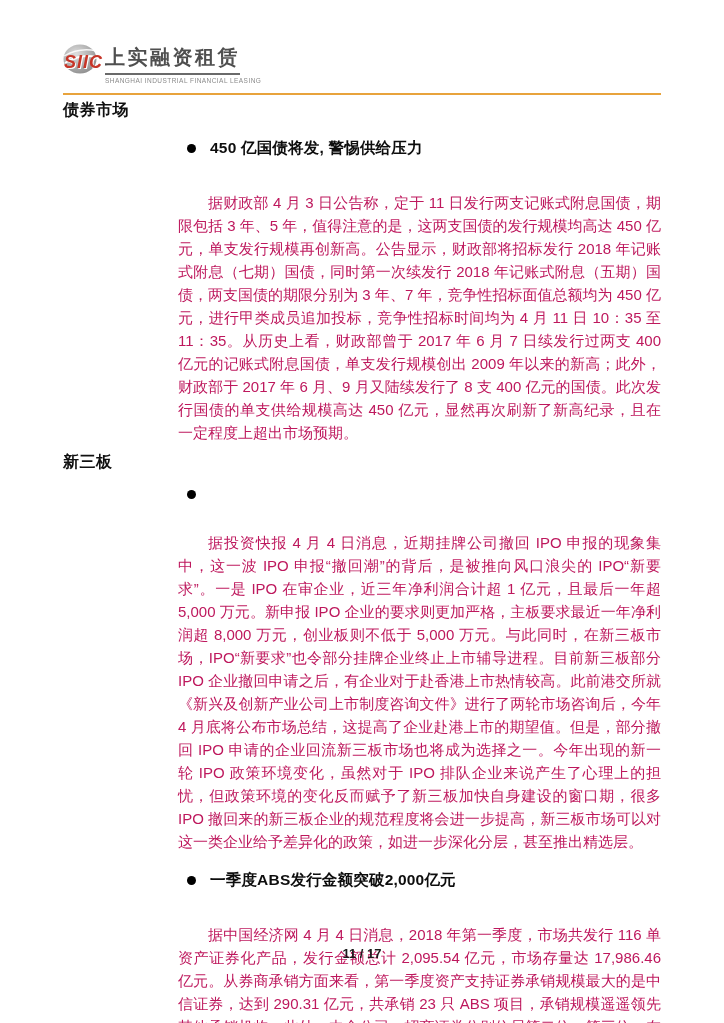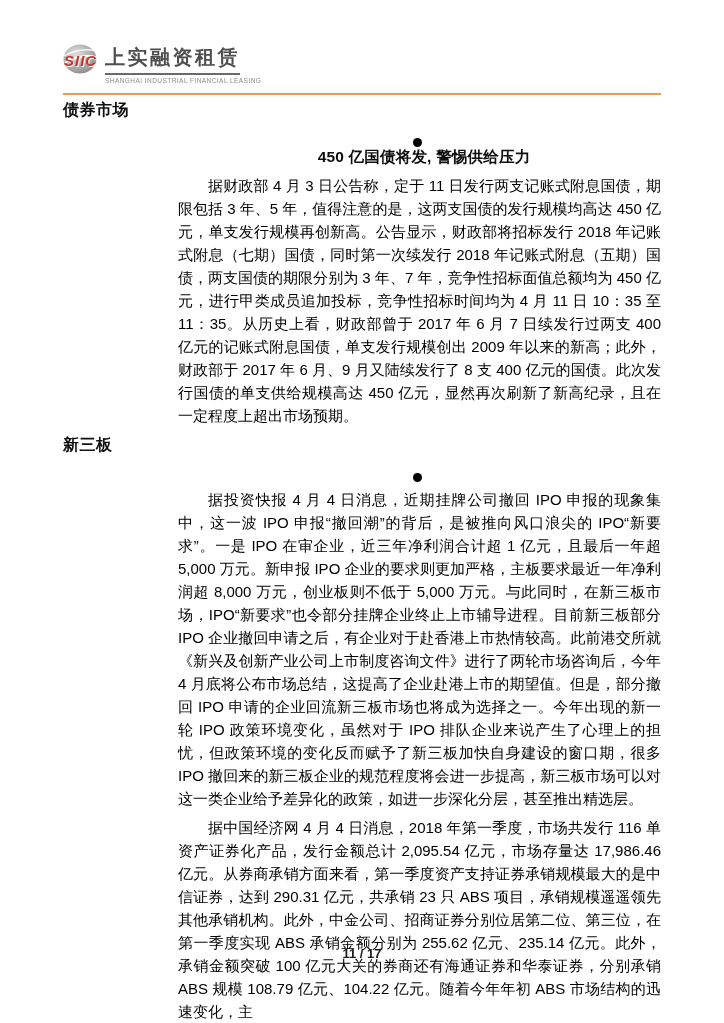--- a/index.html
+++ b/index.html
@@ -26,21 +26,21 @@
     position: relative;
     width: 42px;
     height: 34px;
     flex: none;
   }
   .logo-mark svg { position: absolute; left: 0; top: 2px; }
   .siic-text {
     position: absolute;
     left: 1px;
     top: 10px;
-    font-size: 15px;
+    font-size: 18px;
     font-weight: bold;
     font-style: italic;
     letter-spacing: 1px;
     color: #c63528;
     text-shadow: 1px 1px 0 #ffffff;
   }
   .logo-right { padding-top: 2px; }
   .company-cn {
     display: inline-block;
     font-size: 20px;
@@ -72,43 +72,42 @@
     color: #101010;
     letter-spacing: 0.5px;
     margin-top: 5px;
   }
   section + section .section-heading { margin-top: 8px; }
 
   .bullet-row {
     display: flex;
     align-items: center;
     margin: 17px 0 0 124px;
-    flex-direction: column;
   }
   .bullet-dot {
     width: 9px;
     height: 9px;
     border-radius: 50%;
     background: #000000;
     flex: none;
     margin-right: 14px;
   }
   .headline {
     font-size: 15.5px;
     font-weight: 700;
     color: #0d0d0d;
     letter-spacing: 0.2px;
   }
 
   .body-para {
-    margin: 6px 0 0 115px;
+    margin: 32px 0 0 115px;
     width: 483px;
     font-size: 15px;
     line-height: 23px;
-    color: #000000;
+    color: #be185d;
     text-align: justify;
     text-indent: 2em;
   }
 
   
   .footer {
     position: absolute;
     left: 0;
     right: 0;
     top: 946px;
@@ -158,18 +157,22 @@
 
   <section>
     <h2 class="section-heading">新三板</h2>
     <div class="bullet-row">
       <span class="bullet-dot"></span>
     </div>
     <p class="body-para">据投资快报 4 月 4 日消息，近期挂牌公司撤回 IPO 申报的现象集中，这一波 IPO 申报“撤回潮”的背后，是被推向风口浪尖的 IPO“新要求”。一是 IPO 在审企业，近三年净利润合计超 1 亿元，且最后一年超 5,000 万元。新申报 IPO 企业的要求则更加严格，主板要求最近一年净利润超 8,000 万元，创业板则不低于 5,000 万元。与此同时，在新三板市场，IPO“新要求”也令部分挂牌企业终止上市辅导进程。目前新三板部分 IPO 企业撤回申请之后，有企业对于赴香港上市热情较高。此前港交所就《新兴及创新产业公司上市制度咨询文件》进行了两轮市场咨询后，今年 4 月底将公布市场总结，这提高了企业赴港上市的期望值。但是，部分撤回 IPO 申请的企业回流新三板市场也将成为选择之一。今年出现的新一轮 IPO 政策环境变化，虽然对于 IPO 排队企业来说产生了心理上的担忧，但政策环境的变化反而赋予了新三板加快自身建设的窗口期，很多 IPO 撤回来的新三板企业的规范程度将会进一步提高，新三板市场可以对这一类企业给予差异化的政策，如进一步深化分层，甚至推出精选层。</p>
   </section>
 
   <section>
+    <div class="bullet-row">
+      <span class="bullet-dot"></span>
+      <span class="headline">一季度ABS发行金额突破2,000亿元</span>
+    </div>
     <p class="body-para">据中国经济网 4 月 4 日消息，2018 年第一季度，市场共发行 116 单资产证券化产品，发行金额总计 2,095.54 亿元，市场存量达 17,986.46 亿元。从券商承销方面来看，第一季度资产支持证券承销规模最大的是中信证券，达到 290.31 亿元，共承销 23 只 ABS 项目，承销规模遥遥领先其他承销机构。此外，中金公司、招商证券分别位居第二位、第三位，在第一季度实现 ABS 承销金额分别为 255.62 亿元、235.14 亿元。此外，承销金额突破 100 亿元大关的券商还有海通证券和华泰证券，分别承销 ABS 规模 108.79 亿元、104.22 亿元。随着今年年初 ABS 市场结构的迅速变化，主</p>
   </section>
 
   <div class="footer">11 / 17</div>
 
 </div>
 
 </body></html>

